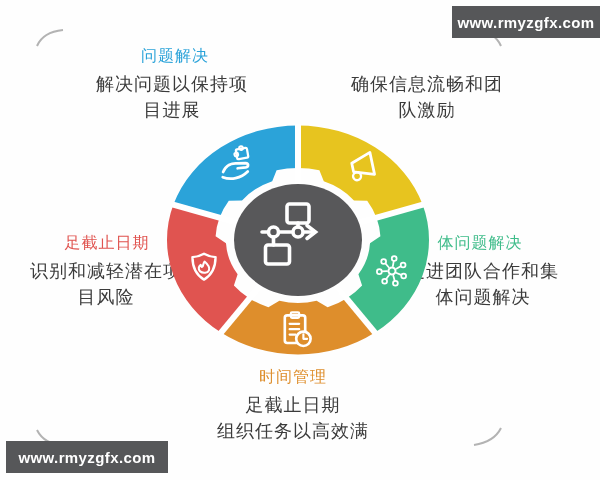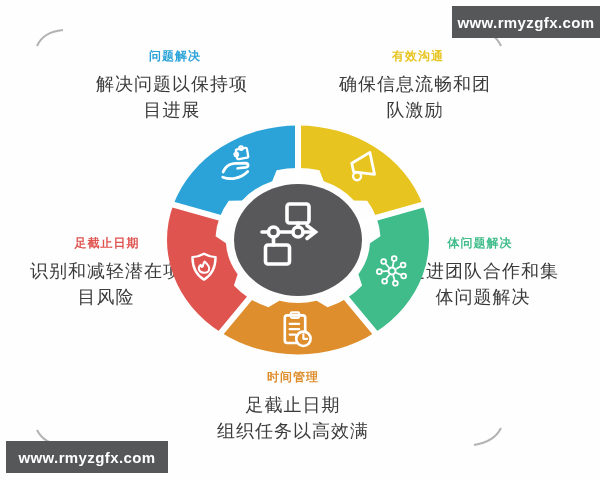--- a/index.html
+++ b/index.html
@@ -1,21 +1,21 @@
 <!DOCTYPE html>
 <html><head>
 <meta charset="utf-8">
 <style>
   html,body{margin:0;padding:0;background:#ffffff;}
   .page{
     position:relative;width:600px;height:480px;overflow:hidden;background:#fefefe;
     font-family:"Liberation Sans","DejaVu Sans",sans-serif;
   }
   .label{position:absolute;text-align:center;z-index:1;}
-  .label-title{display:block;font-size:12px;font-weight:bold;letter-spacing:1px;line-height:24px;}
+  .label-title{display:block;font-size:16px;font-weight:normal;letter-spacing:1px;line-height:24px;}
   .label-desc{position:absolute;text-align:center;z-index:1;color:#3b3b3b;font-size:18px;line-height:26px;letter-spacing:1px;}
   .label-desc span{display:block;}
   #diagram-svg{position:absolute;left:0;top:0;z-index:2;pointer-events:none;}
   .banner{
     position:absolute;z-index:3;display:flex;align-items:center;justify-content:center;
     color:#ffffff;font-weight:bold;font-size:15px;letter-spacing:0.4px;
   }
   .banner-top{left:452px;top:6px;width:148px;height:32px;}
   .banner-bottom{left:6px;top:441px;width:162px;height:32px;}
 </style>
@@ -25,24 +25,21 @@
 <div class="page">
 
   <div class="label" style="left:75px;top:44px;width:200px;">
     <span class="label-title" style="color: rgb(43, 163, 217);">问题解决</span>
   </div>
   <div class="label-desc" style="left:62px;top:71px;width:220px;">
     <span>解决问题以保持项</span>
     <span>目进展</span>
   </div>
 
-  <div class="label" style="left:318px;top:44px;width:200px;">
-    <span class="label-title" style="color: rgb(231, 196, 31);">有效沟通</span>
-  </div>
-  <div class="label-desc" style="left:305px;top:71px;width:220px;">
+  <div class="label-desc" style="left:317px;top:71px;width:220px;">
     <span>确保信息流畅和团</span>
     <span>队激励</span>
   </div>
 
   <div class="label" style="left:380px;top:231px;width:200px;">
     <span class="label-title" style="color: rgb(63, 188, 138);">体问题解决</span>
   </div>
   <div class="label-desc" style="left:373px;top:258px;width:220px;">
     <span>促进团队合作和集</span>
     <span>体问题解决</span>

